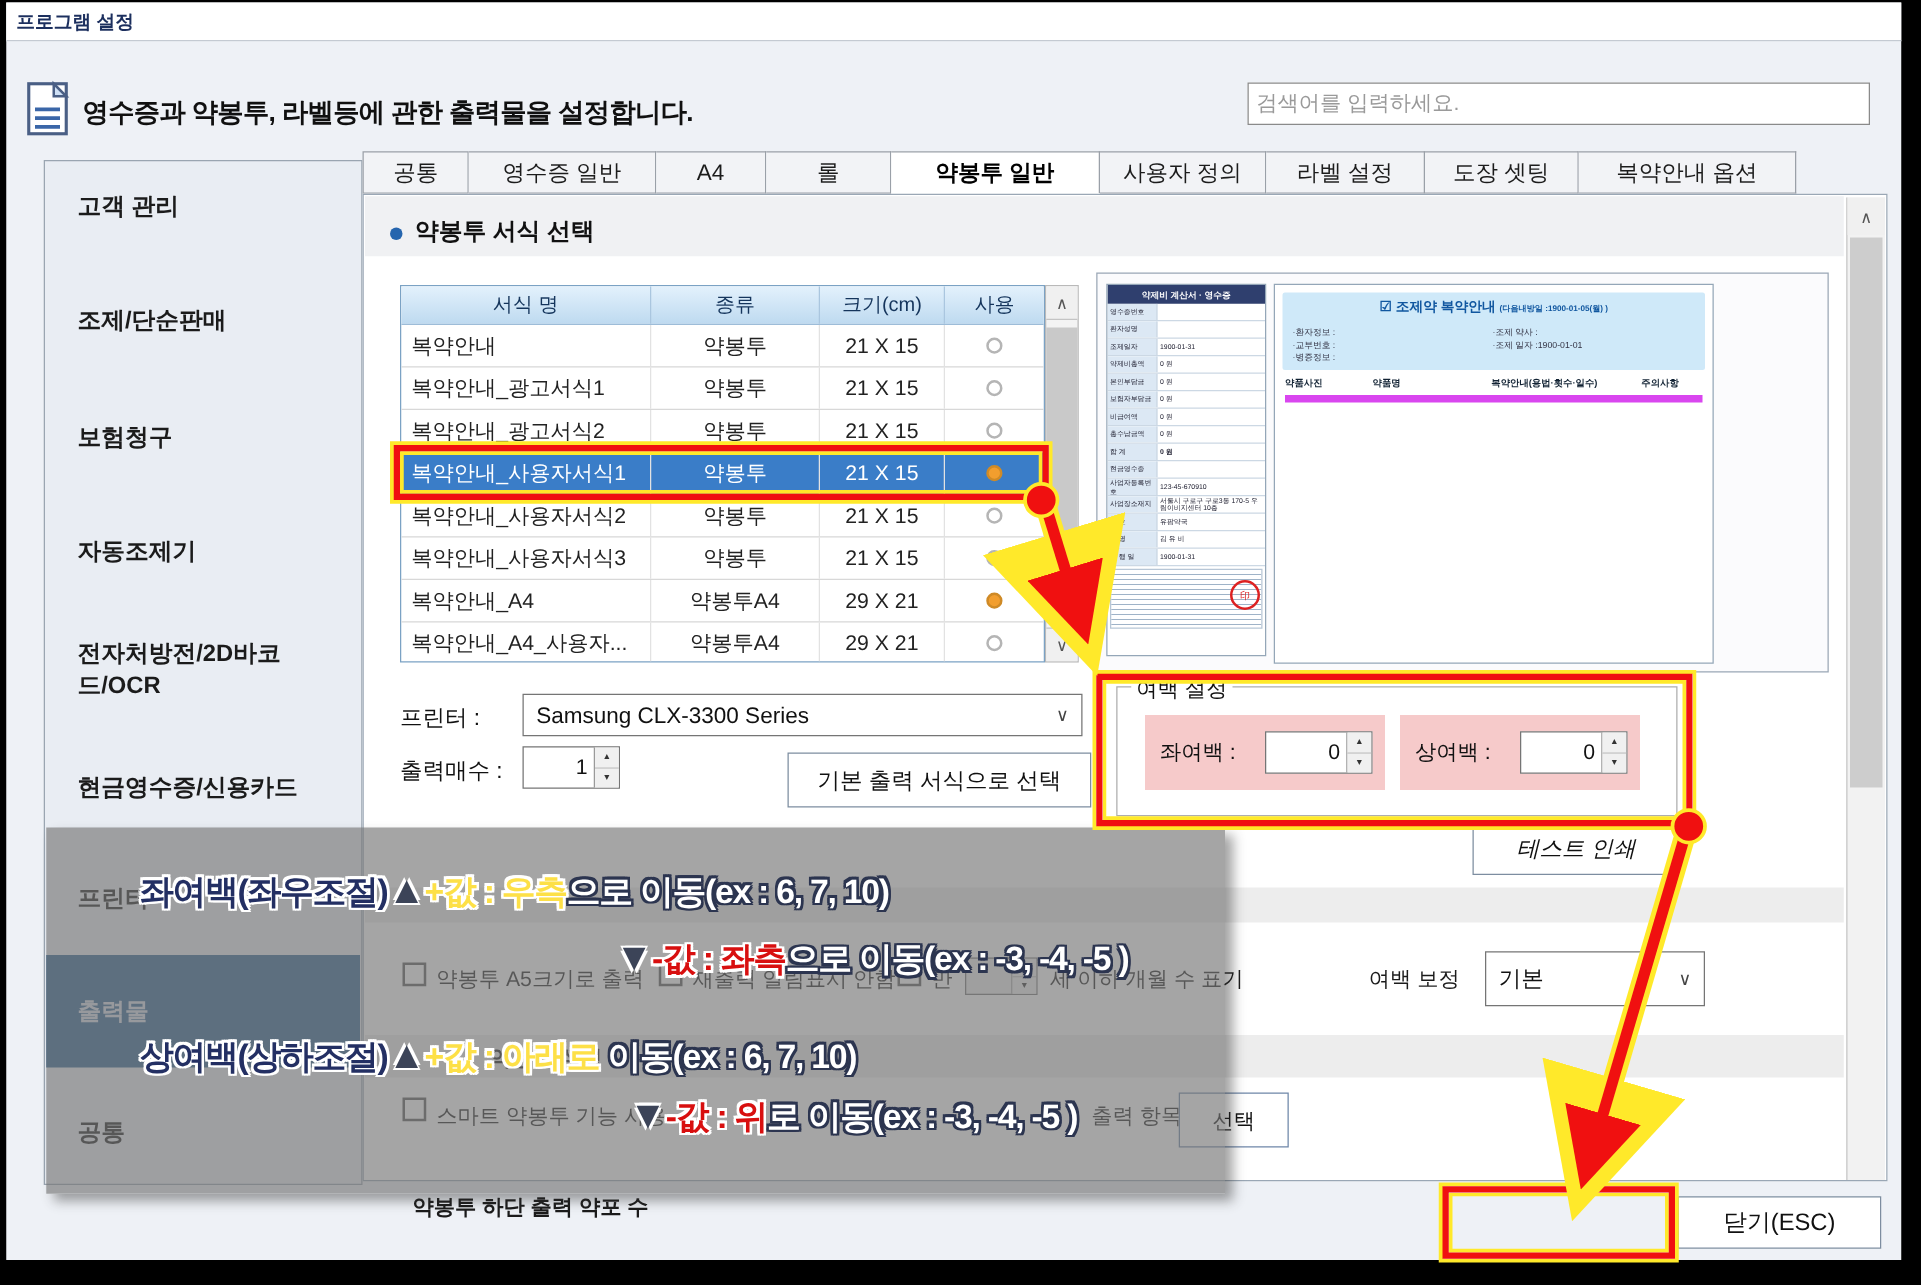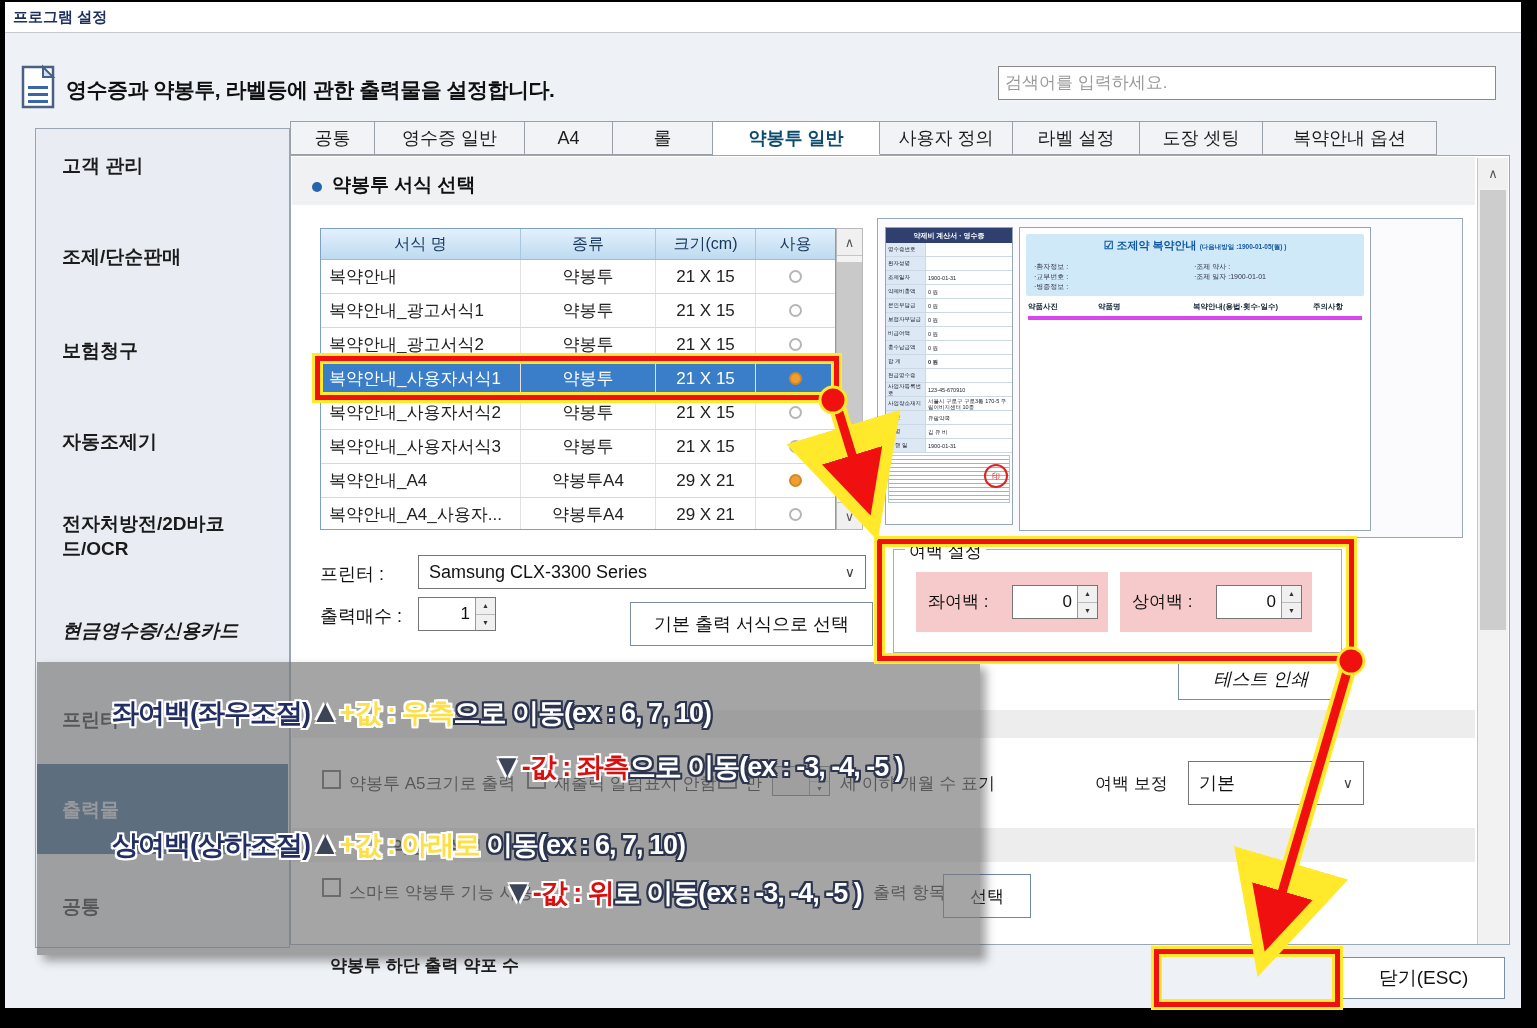--- a/index.html
+++ b/index.html
@@ -16,21 +16,21 @@
   
   .sidebar{left:35px;top:128px;width:253px;height:818px;background:#e9edf3;border:1px solid #9aa5b1;}
   .side-item{left:26px;width:215px;font-size:19px;font-weight:bold;color:#1b1b1b;line-height:25px;}
   .side-sel-band{left:1px;top:635px;width:251px;height:90px;}
   .side-selected{background:#2e6091;color:#d6dde7 !important;}
   
   .tabs{left:290px;top:121px;height:34px;display:flex;}
   .tab{box-sizing:border-box;border:1px solid #9aa0a8;border-left-width:0;background:#f2f3f6;
     font-size:18px;color:#1c1c1c;display:flex;align-items:center;justify-content:center;}
   .tab:first-child{border-left-width:1px;}
-  .tab-selected{background:#fff;border-bottom-color:#fff;color:#0c4a6e;font-weight:bold;}
+  .tab-selected{background:#fff;border-bottom-color:#fff;color:#000000;font-weight:bold;}
   
   .panel{left:290px;top:155px;width:1220px;height:790px;background:#fff;border:1px solid #9aa7b5;box-sizing:border-box;}
   .sect-band{left:292px;top:157px;width:1183px;height:48px;background:#f0f1f3;}
   .bullet{left:312px;top:182px;width:10px;height:10px;border-radius:50%;background:#2565ae;}
   .sect-title{left:332px;top:172px;font-size:19px;font-weight:bold;color:#111;}
   .band{background:#ededed;}
   
   .tbl{left:320px;top:228px;width:516px;height:302px;border:1px solid #7ba2c4;box-sizing:border-box;overflow:hidden;background:#fff;}
   .thead{display:flex;height:30px;background:linear-gradient(#e3f1fc,#bedaf0);border-bottom:1px solid #9dbcd8;}
   .thead div{font-size:16px;color:#15355c;display:flex;align-items:center;justify-content:center;
@@ -70,21 +70,21 @@
   .ldoc-row .v{flex:1;font-size:5.5px;color:#223;line-height:6px;display:flex;align-items:center;padding:0 2px;overflow:hidden;}
   .ldoc-note{margin:2px;height:46px;border:1px solid #b7c6d6;
     background:repeating-linear-gradient(#fff 0 3px,#9fb3c8 3px 4px);}
   .stamp{position:absolute;right:4px;top:236px;width:20px;height:20px;border:2px solid #d22;border-radius:50%;
     color:#d22;font-size:8px;display:flex;align-items:center;justify-content:center;}
   .rband{position:absolute;left:6px;top:6px;right:6px;height:62px;background:#cfe9f9;border-radius:2px;}
   .rtitle{text-align:center;font-size:11px;font-weight:bold;color:#1157a0;margin-top:4px;}
   .rtitle .note{font-size:6.5px;font-weight:bold;}
   .rfields{position:absolute;top:28px;left:8px;right:8px;display:flex;font-size:7px;color:#334;line-height:10px;}
   .rcols{position:absolute;top:74px;left:8px;right:8px;display:flex;font-size:7.5px;font-weight:bold;color:#123;
-    border-bottom:4px solid #d946ef;padding-bottom:4px;}
+    border-bottom:6px solid #d946ef;padding-bottom:4px;}
   
   .group{left:893px;top:549px;width:447px;height:102px;border:1px solid #adadad;}
   .group-title{left:905px;top:540px;font-size:17px;color:#111;background:#fff;padding:0 4px;}
   .pink{background:#f6caca;}
   
   .cb{width:19px;height:19px;border:2px solid #5a5a5a;background:#fff;box-sizing:border-box;}
   .optlabel{font-size:17px;color:#1b1b1b;}
   
   .overlay{left:37px;top:662px;width:943px;height:293px;background:rgba(118,118,118,0.66);
     box-shadow:6px 6px 9px rgba(50,50,50,0.45);}
@@ -122,21 +122,21 @@
   <div class="abs hdr-title">영수증과 약봉투, 라벨등에 관한 출력물을 설정합니다.</div>
   <input class="abs search" placeholder="검색어를 입력하세요." style="">
 
   <div class="abs sidebar">
     <div class="abs side-sel-band side-selected"></div>
     <div class="abs side-item" style="top:24px;">고객 관리</div>
     <div class="abs side-item" style="top:115px;">조제/단순판매</div>
     <div class="abs side-item" style="top:209px;">보험청구</div>
     <div class="abs side-item" style="top:300px;">자동조제기</div>
     <div class="abs side-item" style="top:382px;">전자처방전/2D바코드/OCR</div>
-    <div class="abs side-item" style="top:489px;font-style:italic;">현금영수증/신용카드</div>
+    <div class="abs side-item" style="top:489px;">현금영수증/신용카드</div>
     <div class="abs side-item" style="top:578px;">프린터</div>
     <div class="abs side-item side-selected" style="top:668px;background:none;">출력물</div>
     <div class="abs side-item" style="top:765px;">공통</div>
   </div>
 
   <div class="abs tabs">
     <div class="tab" style="width:85px;">공통</div>
     <div class="tab" style="width:150px;">영수증 일반</div>
     <div class="tab" style="width:88px;">A4</div>
     <div class="tab" style="width:100px;">롤</div>

